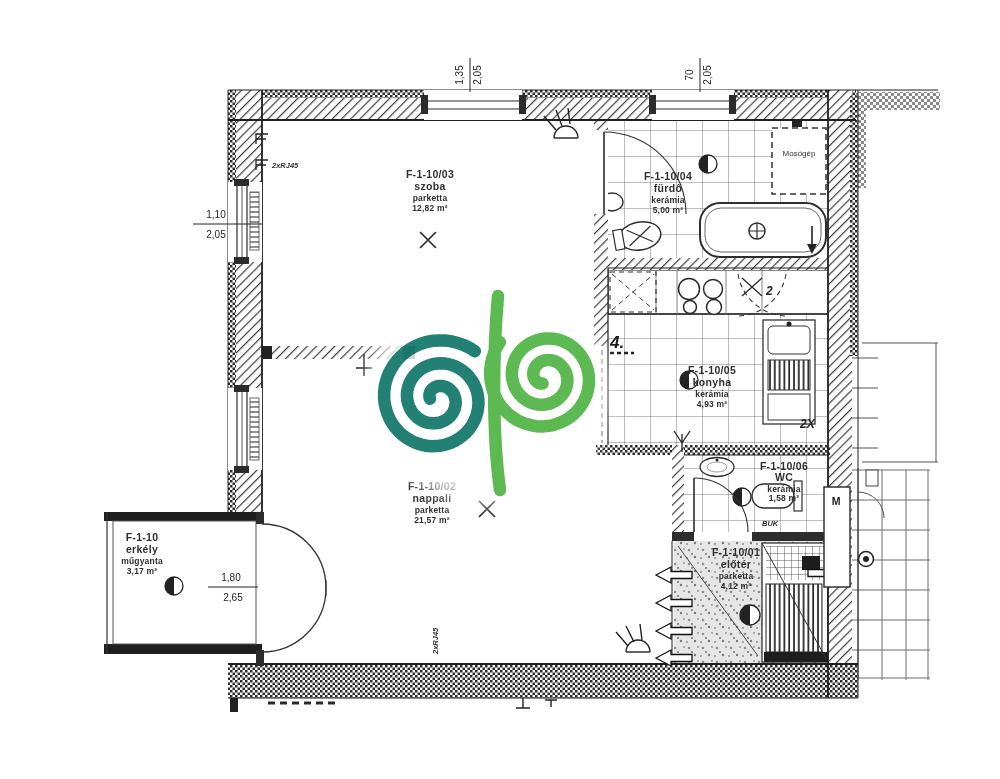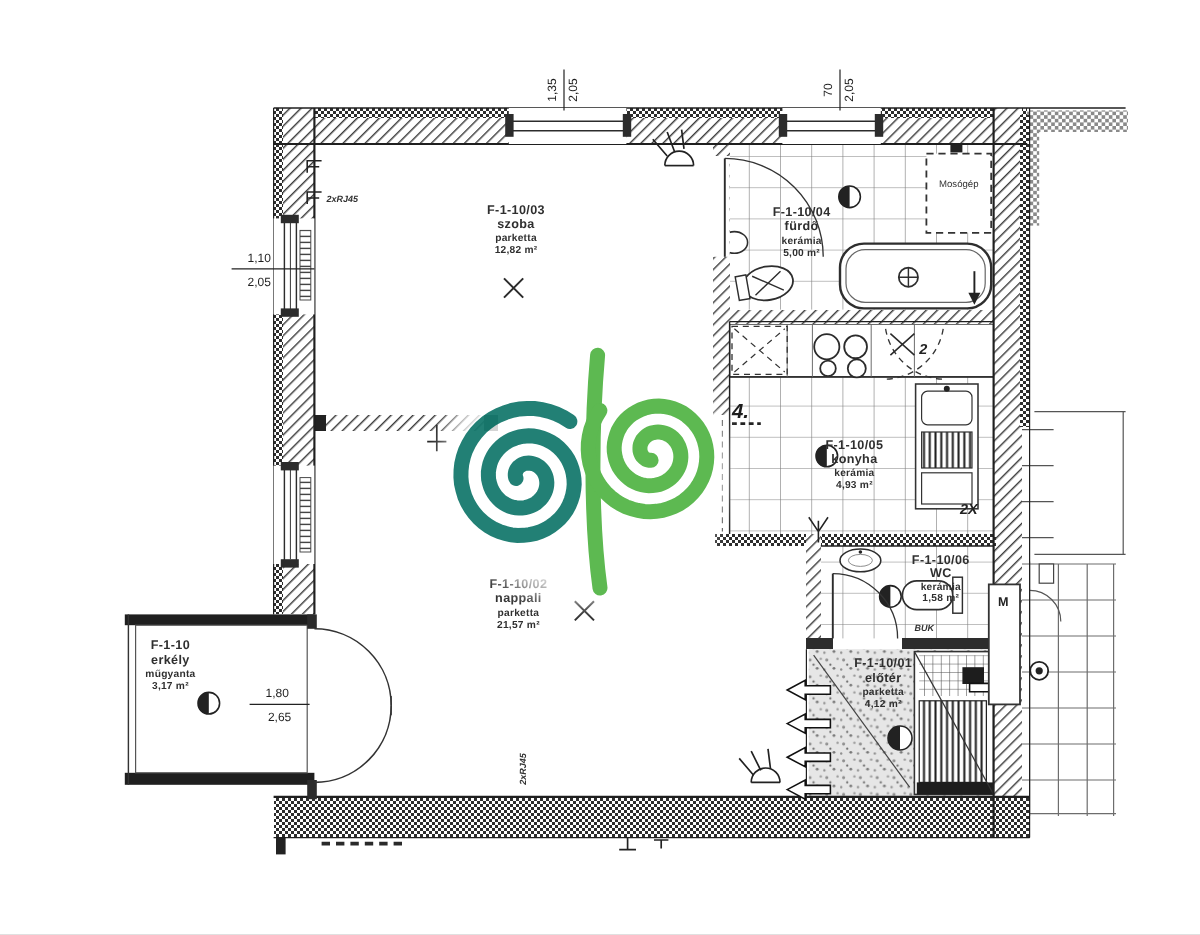--- a/index.html
+++ b/index.html
@@ -1,16 +1,16 @@
 <!DOCTYPE html>
 <html><head>
 <meta charset="utf-8">
 <style>
   html,body{margin:0;padding:0;background:#fff;}
-  .stage{position:relative;width:1000px;height:779px;background:#a3a3a3;overflow:hidden;}
+  .stage{position:relative;width:1000px;height:779px;background:#b91c1c;overflow:hidden;}
   svg{display:block;}
   text{font-family:"Liberation Sans",sans-serif;}
   .rl1{font-size:10.5px;font-weight:700;fill:#2f2f2f;text-anchor:middle;letter-spacing:.3px;}
   .rl3{font-size:8.5px;font-weight:700;fill:#2f2f2f;text-anchor:middle;letter-spacing:.2px;}
   .dim{font-size:10px;font-weight:500;fill:#1f1f1f;text-anchor:middle;}
   .tiny{font-size:7.5px;font-style:italic;font-weight:700;fill:#333;}
   .tiny2{font-size:8px;font-weight:500;fill:#333;text-anchor:middle;}
   .mmark{font-size:10.5px;font-weight:700;fill:#222;text-anchor:middle;}
   .kmark{font-size:17px;font-weight:700;font-style:italic;fill:#1c1c1c;}
   .cmark{font-size:12px;font-weight:700;font-style:italic;fill:#222;}

